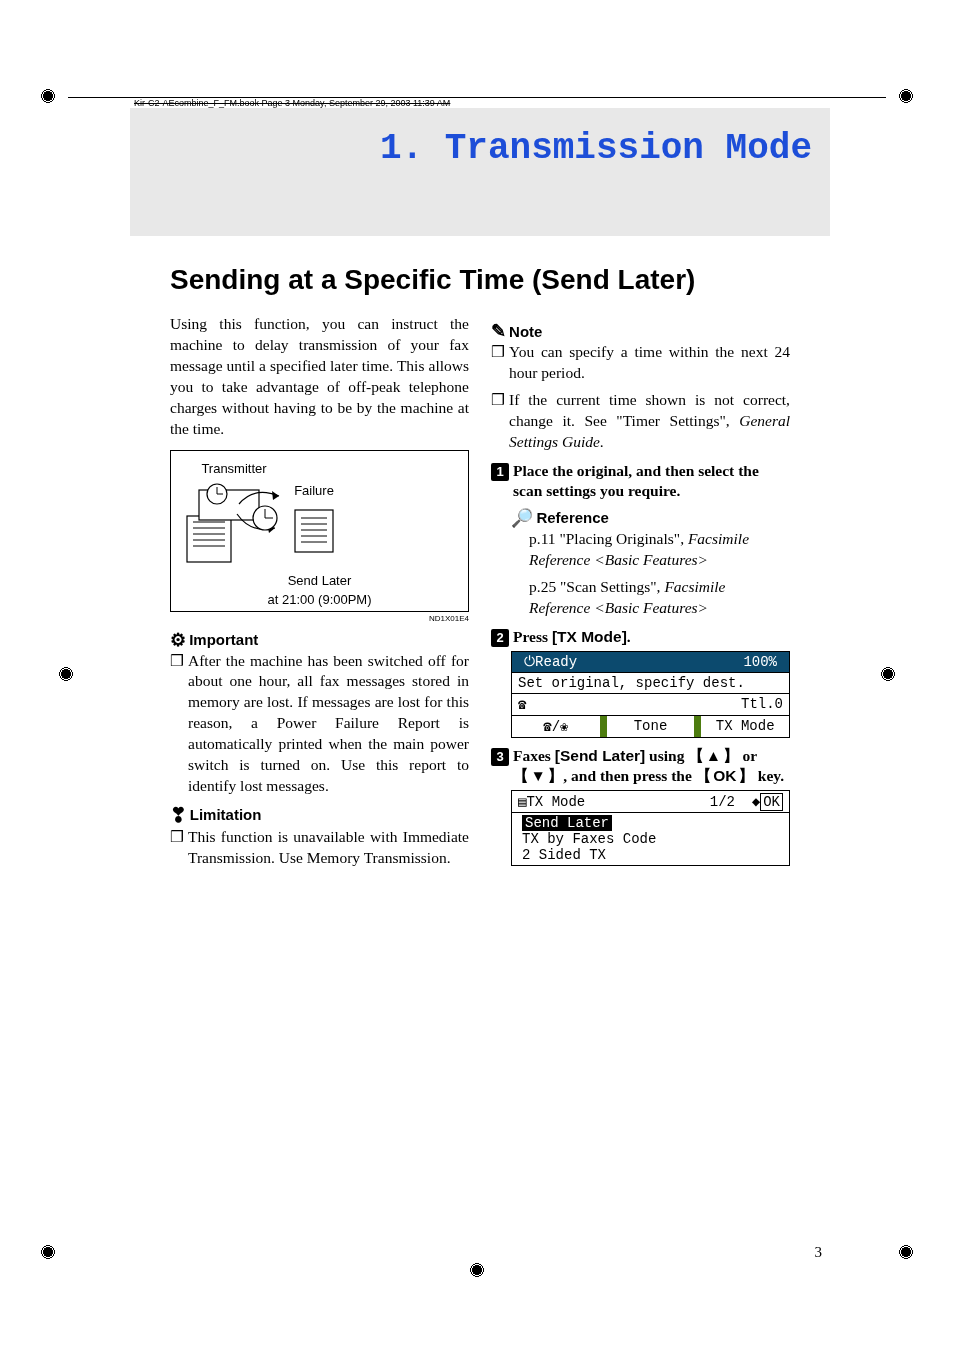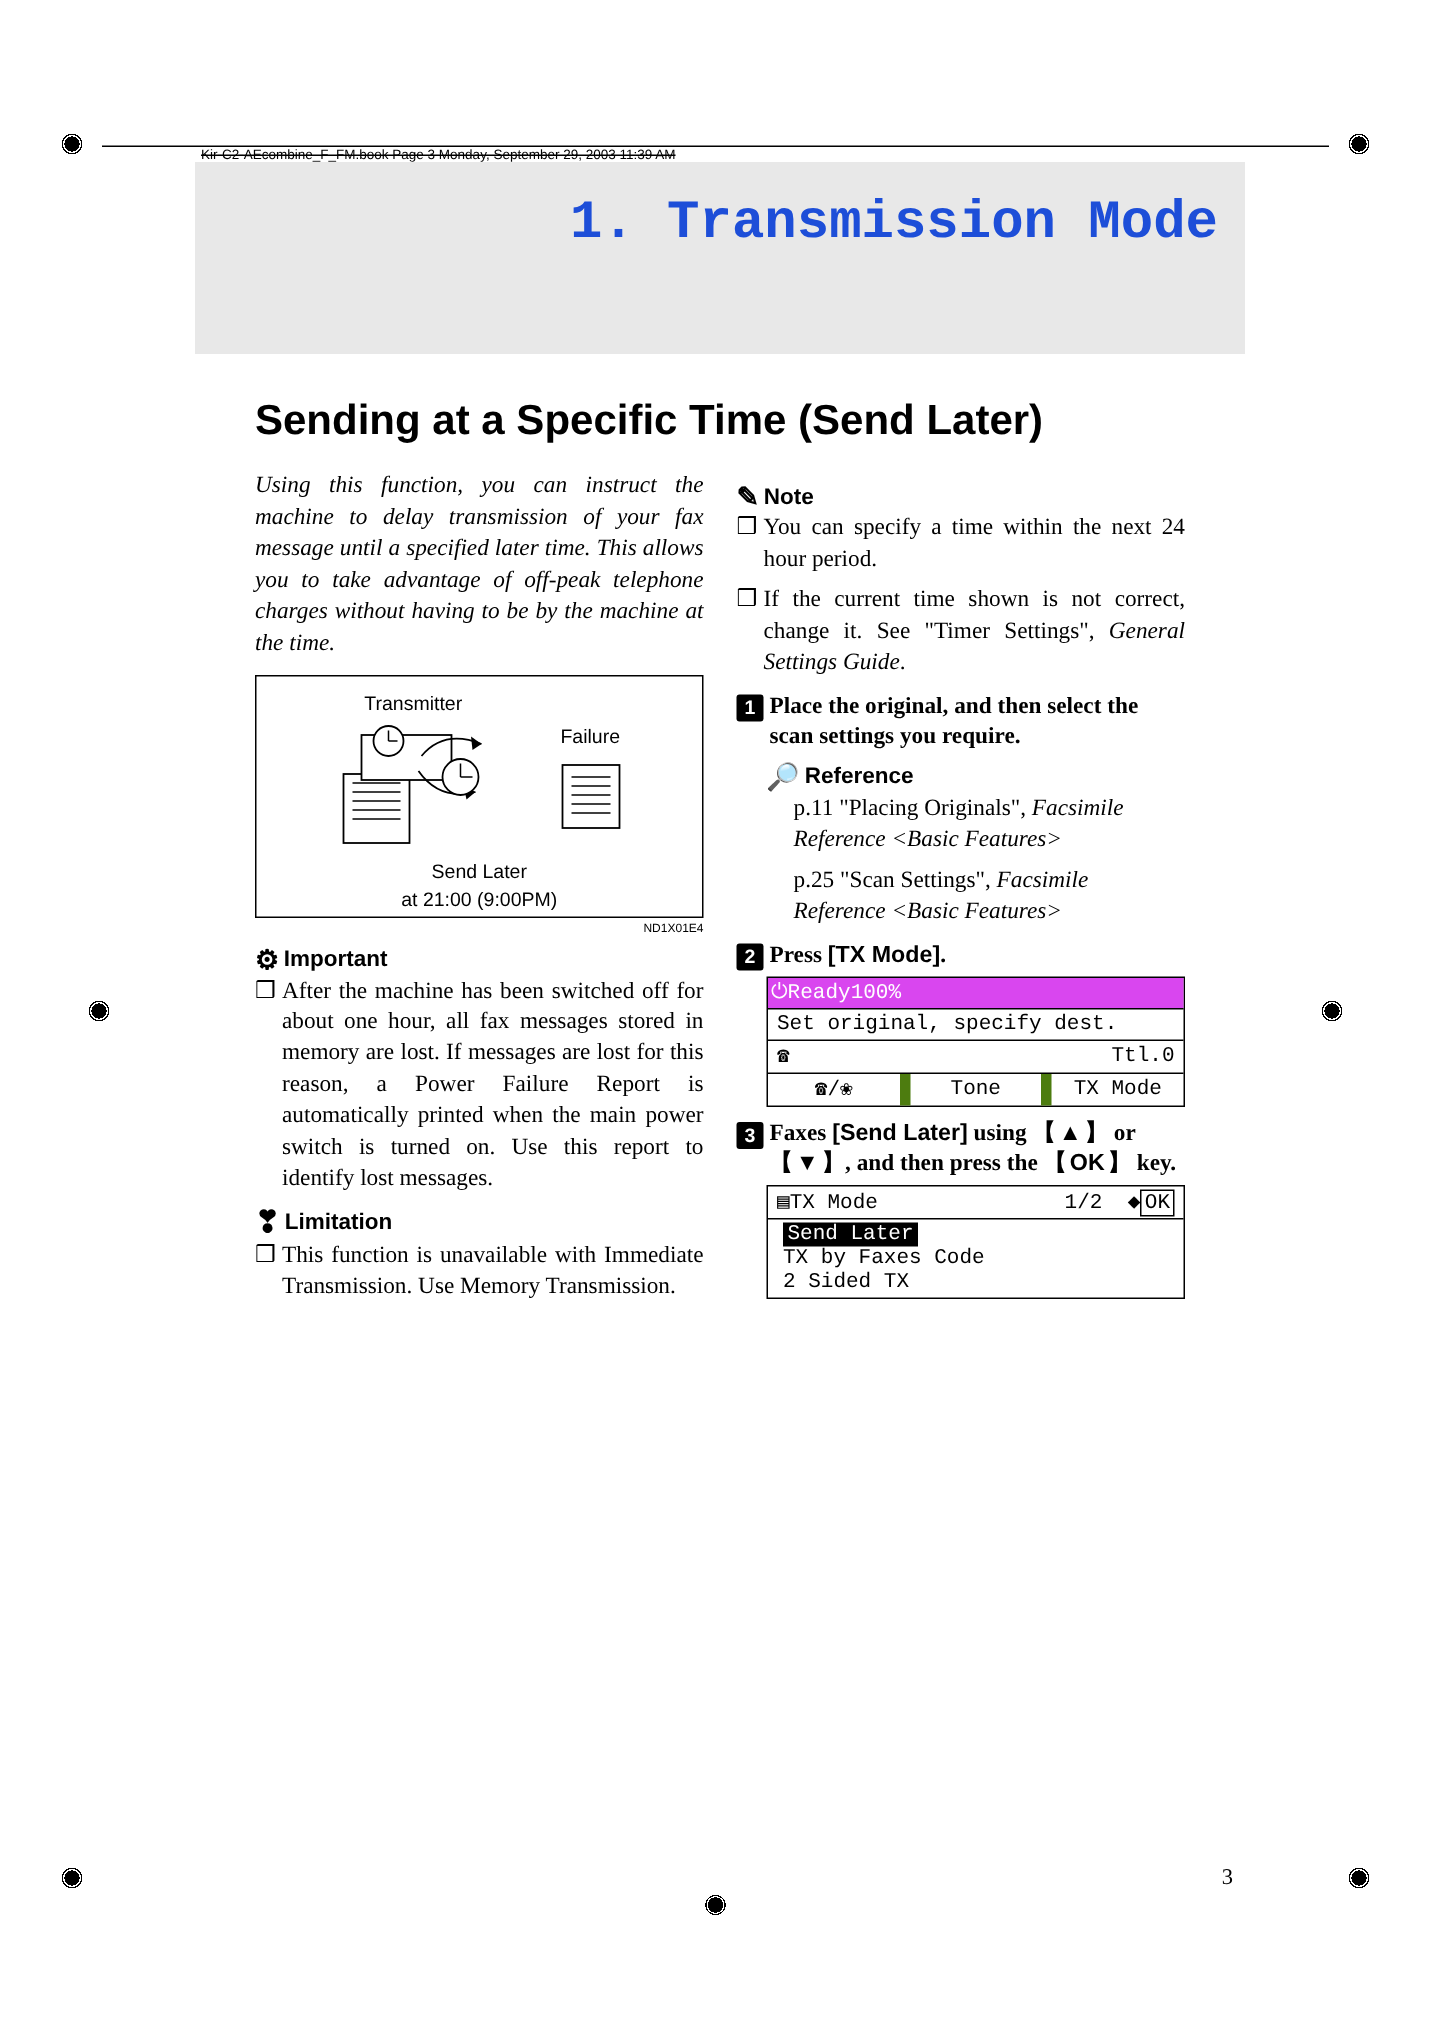--- a/index.html
+++ b/index.html
@@ -59,21 +59,20 @@
     display: flex;
     gap: 22px;
     padding: 0 40px;
   }
   .col { flex: 1; min-width: 0; }
   .body {
     font-size: 15.5px;
     line-height: 1.35;
     text-align: justify;
     margin-bottom: 10px;
-    font-style: italic;
   }
   .diagram-frame {
     border: 1.2px solid #000;
     margin: 6px 0 2px 0;
     padding: 10px 8px 4px 8px;
     text-align: center;
     font-family: Arial, sans-serif;
     font-size: 13px;
   }
   .diagram-caption { font-size: 13px; margin-top: 4px; }
@@ -117,21 +116,21 @@
   .ref-indent { margin-left: 32px; }
   .ref-p { font-size: 15.5px; line-height:1.35; margin: 2px 0 6px 0; }
   .lcd {
     border: 1.5px solid #000;
     margin: 4px 0 8px 20px;
     font-family: 'Courier New', monospace;
     font-size: 14px;
   }
   .lcd-row { display:flex; border-top:1px solid #000; }
   .lcd-row:first-child { border-top:none; }
-  .lcd-black { background:#d946ef; color:#fff; display:flex; padding:2px 2px; }
+  .lcd-black { background:#0c4a6e; color:#fff; display:flex; justify-content:space-between; padding:2px 12px; }
   .lcd-white { padding:2px 6px; }
   .lcd-split { display:flex; }
   .lcd-cell { border-left:7px solid #4d7c0f; padding:2px 8px; text-align:center; flex:1;}
   .lcd-cell:first-child { border-left:none; }
   .lcd-highlight { background:#000; color:#fff; padding:0 3px; display:inline-block; }
   .page-num {
     position:absolute; top: 1244px; right: 132px;
     font-size: 15px;
   }
   .dash-line-top { position:absolute; top:97px; left:68px; right:68px; border-top:1px solid #000;}
@@ -156,21 +155,21 @@
   </div>
 
   <h2 class="subtitle">Sending at a Specific Time (Send Later)</h2>
 
   <div class="columns">
 
     <div class="col">
       <p class="body">Using this function, you can instruct the machine to delay transmission of your fax message until a specified later time. This allows you to take advantage of off-peak telephone charges without having to be by the machine at the time.</p>
 
       <div class="diagram-frame">
-        <div style="display:flex; justify-content:center; align-items:flex-start; margin-bottom:4px;gap:38px;">
+        <div style="display:flex; justify-content:flex-start; align-items:flex-start; margin-bottom:4px;">
           <div style="text-align:center;">
             <div>Transmitter</div>
             <svg width="110" height="90">
               <rect x="8" y="40" width="44" height="46" fill="none" stroke="#000" stroke-width="1.2"></rect>
               <line x1="14" y1="46" x2="46" y2="46" stroke="#000"></line>
               <line x1="14" y1="52" x2="46" y2="52" stroke="#000"></line>
               <line x1="14" y1="58" x2="46" y2="58" stroke="#000"></line>
               <line x1="14" y1="64" x2="46" y2="64" stroke="#000"></line>
               <line x1="14" y1="70" x2="46" y2="70" stroke="#000"></line>
               <rect x="20" y="14" width="60" height="30" fill="#fff" stroke="#000" stroke-width="1.2"></rect>

